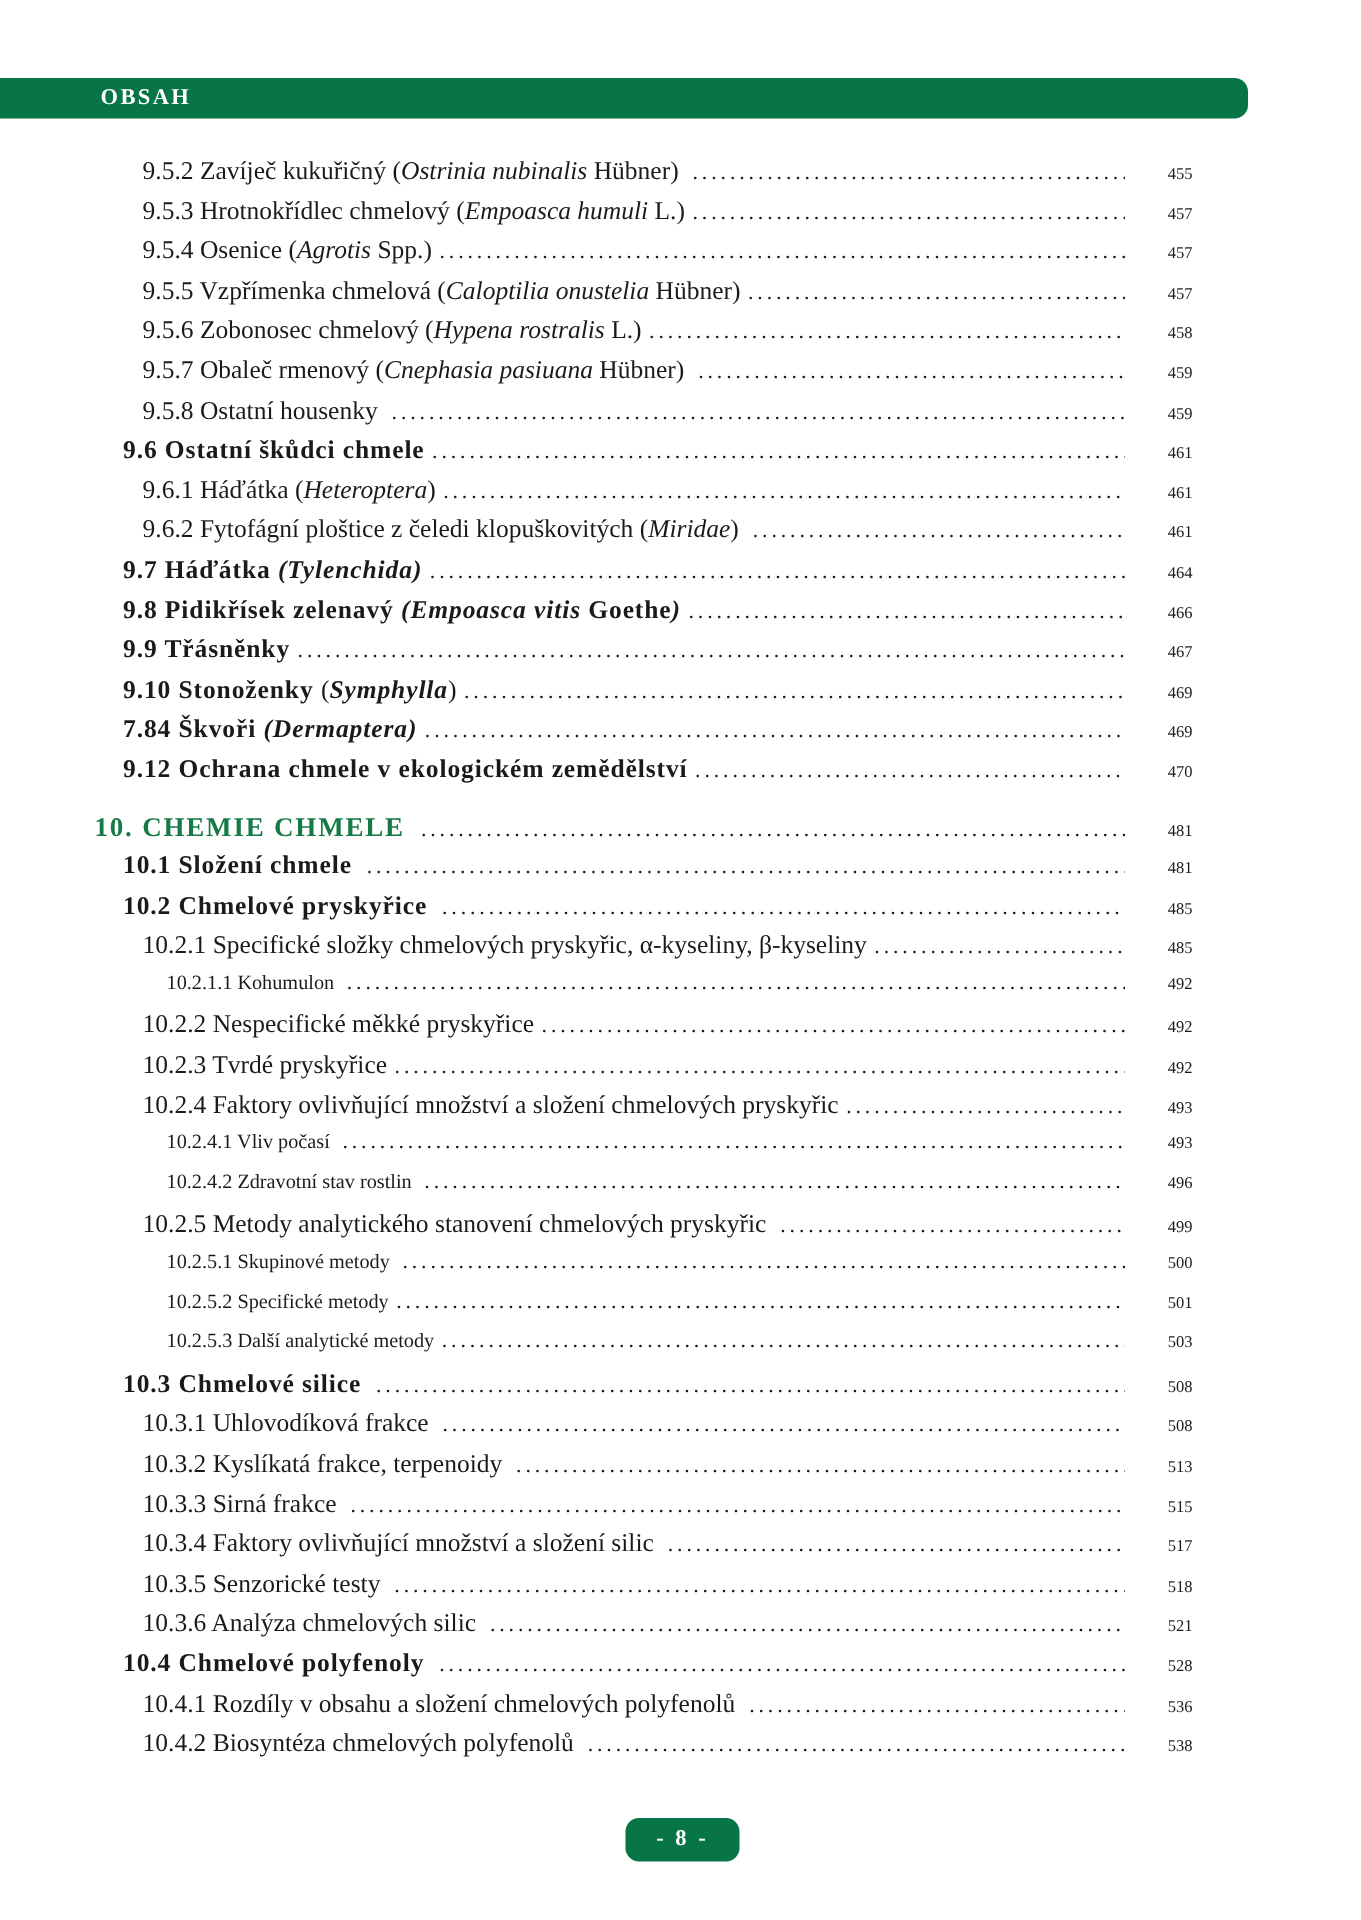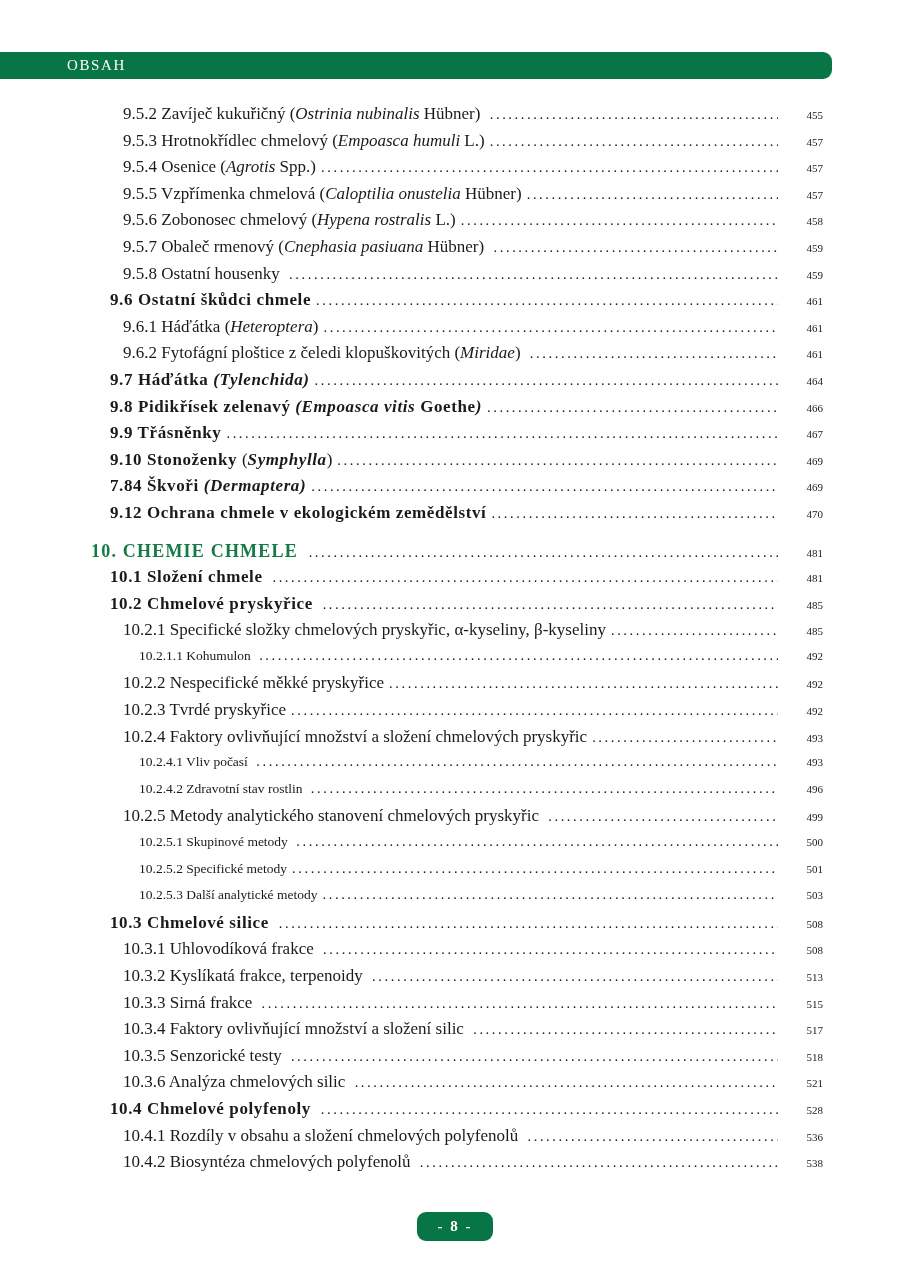--- a/index.html
+++ b/index.html
@@ -6,24 +6,24 @@
   body{
     width:907px;height:1280px;position:relative;background:#ffffff;
     font-family:"Liberation Serif", serif;color:#1a1a1a;overflow:hidden;
   }
   .header-bar{
     position:absolute;left:0;top:52px;width:832px;height:27px;
     background:var(--green,#077546);border-radius:0 9px 9px 0;
     display:flex;align-items:center;
   }
   .header-title{
-    color:#ffffff;font-weight:normal;font-size:15px;letter-spacing:1.6px;
+    color:#ffffff;font-weight:bold;font-size:15px;letter-spacing:1.6px;
     padding-left:67px;line-height:1;
   }
-  .toc{position:absolute;left:12px;top:104px;width:795px;padding-left:16px;}
+  .toc{position:absolute;left:0;top:104px;width:795px;}
   .row{display:flex;align-items:baseline;height:26.6px;font-size:17px;}
   .row.l1{padding-left:63px;margin-top:11px;}
   .row.l2{padding-left:82px;}
   .row.l3{padding-left:95px;}
   .row.l4{padding-left:111px;font-size:13.5px;}
   .txt{white-space:pre;flex:none;}
   .row.bold .txt{font-weight:bold;letter-spacing:0.6px;}
   .row.chapter .txt{font-weight:bold;color:#157a46;font-size:18px;letter-spacing:1.2px;}
   .txt .it{font-style:italic;}
   .txt .rg{font-weight:normal;letter-spacing:0;}

